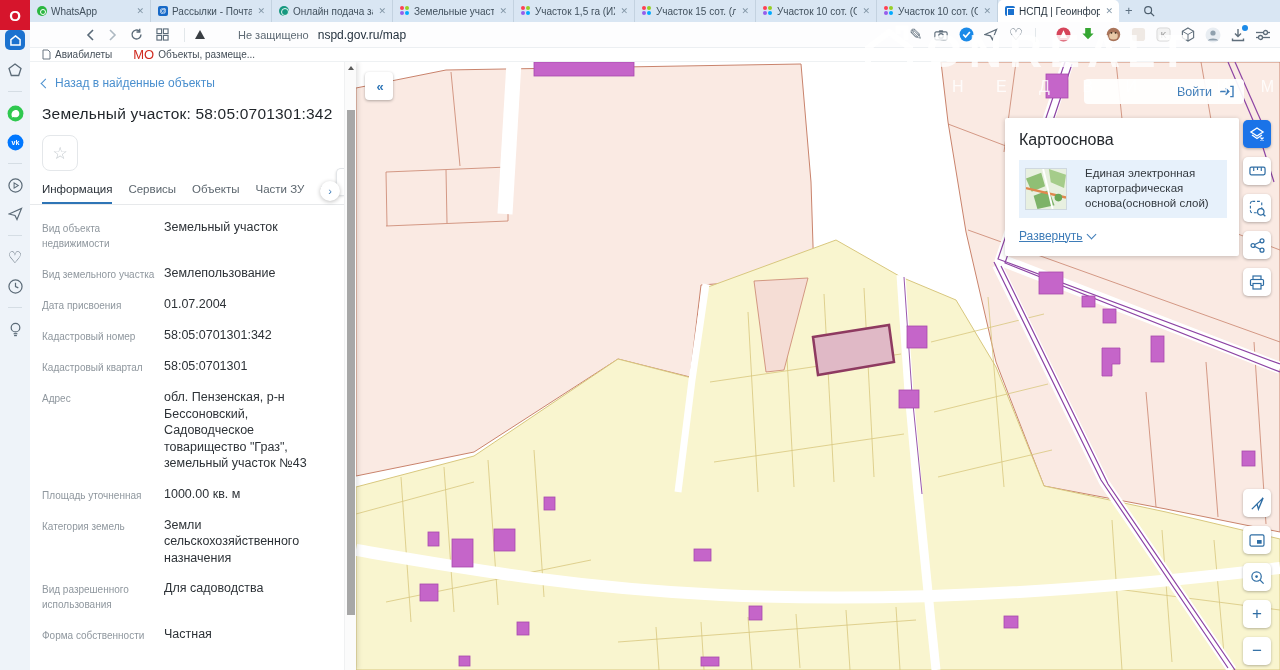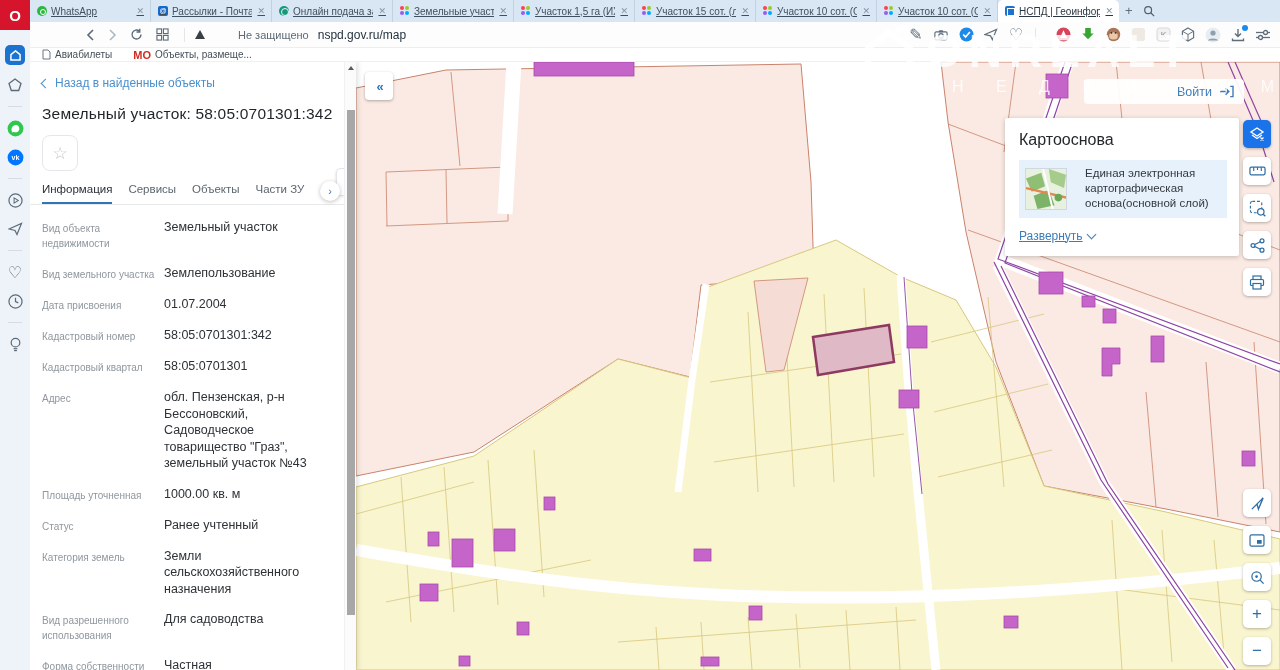--- a/index.html
+++ b/index.html
@@ -4,21 +4,21 @@
 <style>
   * { box-sizing: border-box; margin:0; padding:0; }
   html,body { width:1280px; height:670px; overflow:hidden; }
   body { font-family:"Liberation Sans", sans-serif; background:#fff; }
   #screen { position:relative; width:1280px; height:670px; background:#fff; overflow:hidden; }
 
   
   .tabbar { position:absolute; left:0; top:0; width:1280px; height:22px; background:#d9e6f3; display:flex; align-items:stretch; z-index:40; }
   .opera-logo { position:absolute; left:0; top:0; width:30px; height:30px; background:#d6152c; color:#fff; display:flex; align-items:center; justify-content:center; font-size:15px; font-weight:bold; z-index:50; }
   .tabs-strip { display:flex; margin-left:30px; align-items:stretch; }
-  .tab { position:relative; display:flex; align-items:center; gap:4px; width:121px; padding:0 5px 0 7px; font-size:10px; color:#41505d; border-right:1px solid #c3d2e0; overflow:hidden;text-decoration:underline; }
+  .tab { position:relative; display:flex; align-items:center; gap:4px; width:121px; padding:0 5px 0 7px; font-size:10px; color:#41505d; border-right:1px solid #c3d2e0; overflow:hidden; }
   .tab.active { background:#fff; border-radius:5px 5px 0 0; border-right:none; color:#2b3742; }
   .tab .tlabel { flex:1; white-space:nowrap; overflow:hidden; }
   .tab .tclose { font-size:9px; color:#8296a6; padding:0 1px; }
   .fav { width:10px; height:10px; flex:none; position:relative; }
   .fav-whatsapp { background:#2bb741; border-radius:50%; }
   .fav-whatsapp::after { content:""; position:absolute; left:3px; top:3px; width:4px; height:4px; border:1px solid #fff; border-radius:50%; }
   .fav-mail { background:#1769c7; border-radius:2px; color:#fff; font-size:7px; line-height:10px; text-align:center; }
   .fav-web { background:#16987f; border-radius:50%; }
   .fav-web::after { content:""; position:absolute; left:2px; top:2px; width:6px; height:6px; border:1px solid rgba(255,255,255,.9); border-radius:50%; }
   .fav-avito { display:grid; grid-template-columns:5px 5px; grid-template-rows:5px 5px; }
@@ -44,24 +44,24 @@
   .warn-tri { width:0; height:0; border-left:5px solid transparent; border-right:5px solid transparent; border-bottom:9px solid #3a3f44; position:relative; margin-right:5px; }
   .sec-label { font-size:11px; color:#5e6a74; margin-right:9px;padding-left:28px; }
   .url-text { font-size:12px; color:#1f2d3a; }
   .toolbar-right { margin-left:auto; display:flex; align-items:center; gap:9px; padding-right:9px; }
   .tr-ic { width:16px; height:16px; display:flex; align-items:center; justify-content:center; position:relative; color:#5f6e7b; }
   .dot-badge { position:absolute; right:-2px; top:-2px; width:6px; height:6px; border-radius:50%; background:#1b8ae8; }
 
   
   .bookmarksbar { position:absolute; left:30px; top:48px; right:0; height:14px; background:#fff; border-bottom:1px solid #eef1f3; display:flex; align-items:center; gap:6px; padding-left:12px; font-size:10px; color:#454f59; z-index:38; }
   .bm { display:flex; align-items:center; gap:4px; }
-  .bm-badge { color:#d02b20; font-weight:bold; font-size:11px;padding-left:15px; }
+  .bm-badge { color:#d02b20; font-weight:normal; font-size:13px;padding-left:15px; }
 
   
-  .side-rail { position:absolute; left:0; top:30px; width:30px; bottom:0; background:#eef3f9; z-index:37; display:flex; flex-direction:column; align-items:center; padding-top:15px; }
+  .side-rail { position:absolute; left:0; top:30px; width:30px; bottom:0; background:#eef3f9; z-index:37; display:flex; flex-direction:column; align-items:center; }
   .rail-ic { width:18px; height:18px; margin-bottom:11px; display:flex; align-items:center; justify-content:center; color:#5c6b78; }
   .rail-div { width:14px; height:1px; background:#d5dde4; margin:1px 0 12px; }
   .rail-active { width:20px; height:20px; background:#1b72cf; border-radius:5px; color:#fff; }
 
   
   .info-panel { position:absolute; left:30px; top:62px; width:326px; bottom:0; background:#fff; z-index:20; box-shadow:2px 0 5px rgba(0,0,0,.12); overflow:hidden; }
   .back-link { display:flex; align-items:center; gap:6px; color:#4a8fce; font-size:12px; margin:14px 0 0 12px; cursor:pointer; }
   .back-chev { width:7px; height:7px; border-left:1.5px solid #4a8fce; border-bottom:1.5px solid #4a8fce; transform:rotate(45deg); }
   .panel-title { font-size:15.5px; color:#1f2429; margin:15px 12px 0 12px; letter-spacing:.2px; }
   .fav-star-btn { width:36px; height:36px; border:1px solid #e4e7ea; border-radius:8px; margin:12px 0 0 12px; display:flex; align-items:center; justify-content:center; color:#c2c8cd; font-size:17px; background:#fff; }
@@ -585,24 +585,20 @@
       </div>
       <div class="field-row">
         <span class="field-label">Адрес</span>
         <span class="field-value">обл. Пензенская, р-н Бессоновский, Садоводческое товарищество "Граз", земельный участок №43</span>
       </div>
       <div class="field-row">
         <span class="field-label">Площадь уточненная</span>
         <span class="field-value">1000.00 кв. м</span>
       </div>
       <div class="field-row">
-        <span class="field-label">Статус</span>
-        <span class="field-value">Ранее учтенный</span>
-      </div>
-      <div class="field-row">
         <span class="field-label">Категория земель</span>
         <span class="field-value">Земли сельскохозяйственного назначения</span>
       </div>
       <div class="field-row">
         <span class="field-label">Вид разрешенного использования</span>
         <span class="field-value">Для садоводства</span>
       </div>
       <div class="field-row">
         <span class="field-label">Форма собственности</span>
         <span class="field-value">Частная</span>

